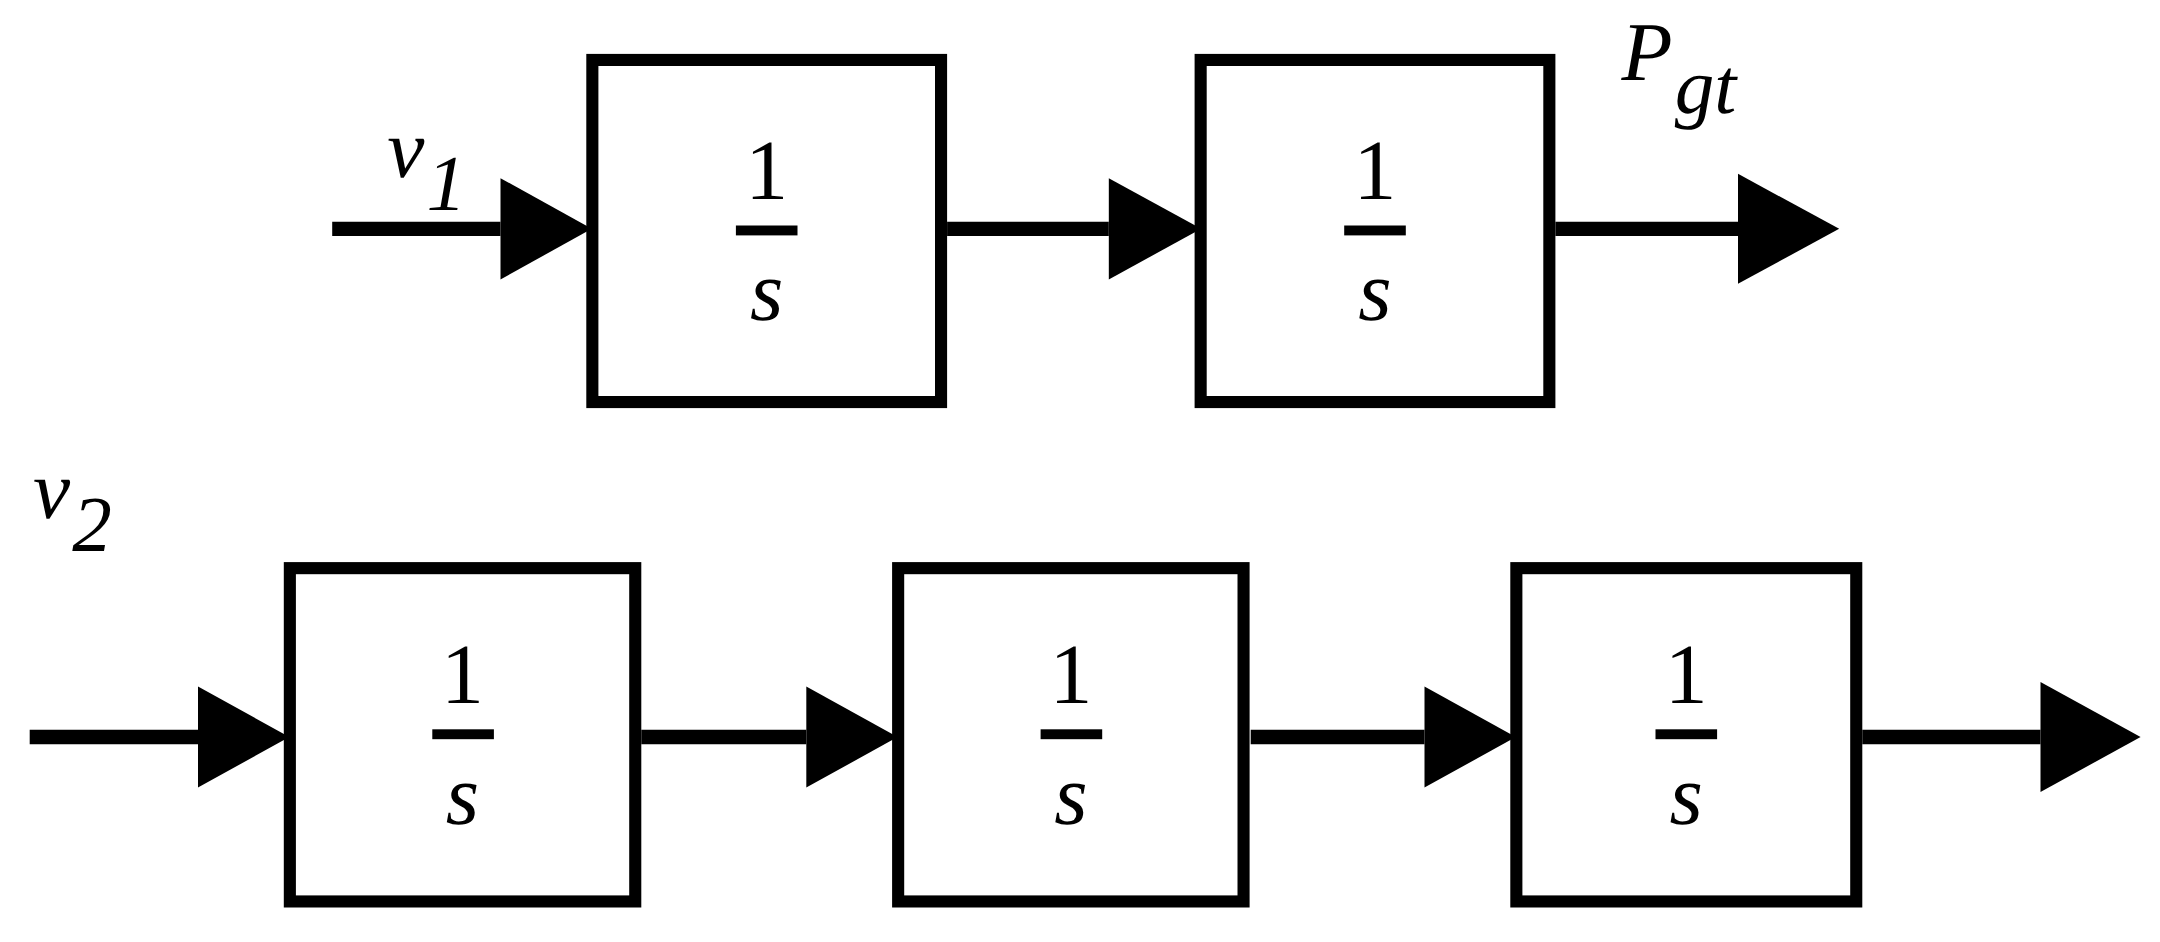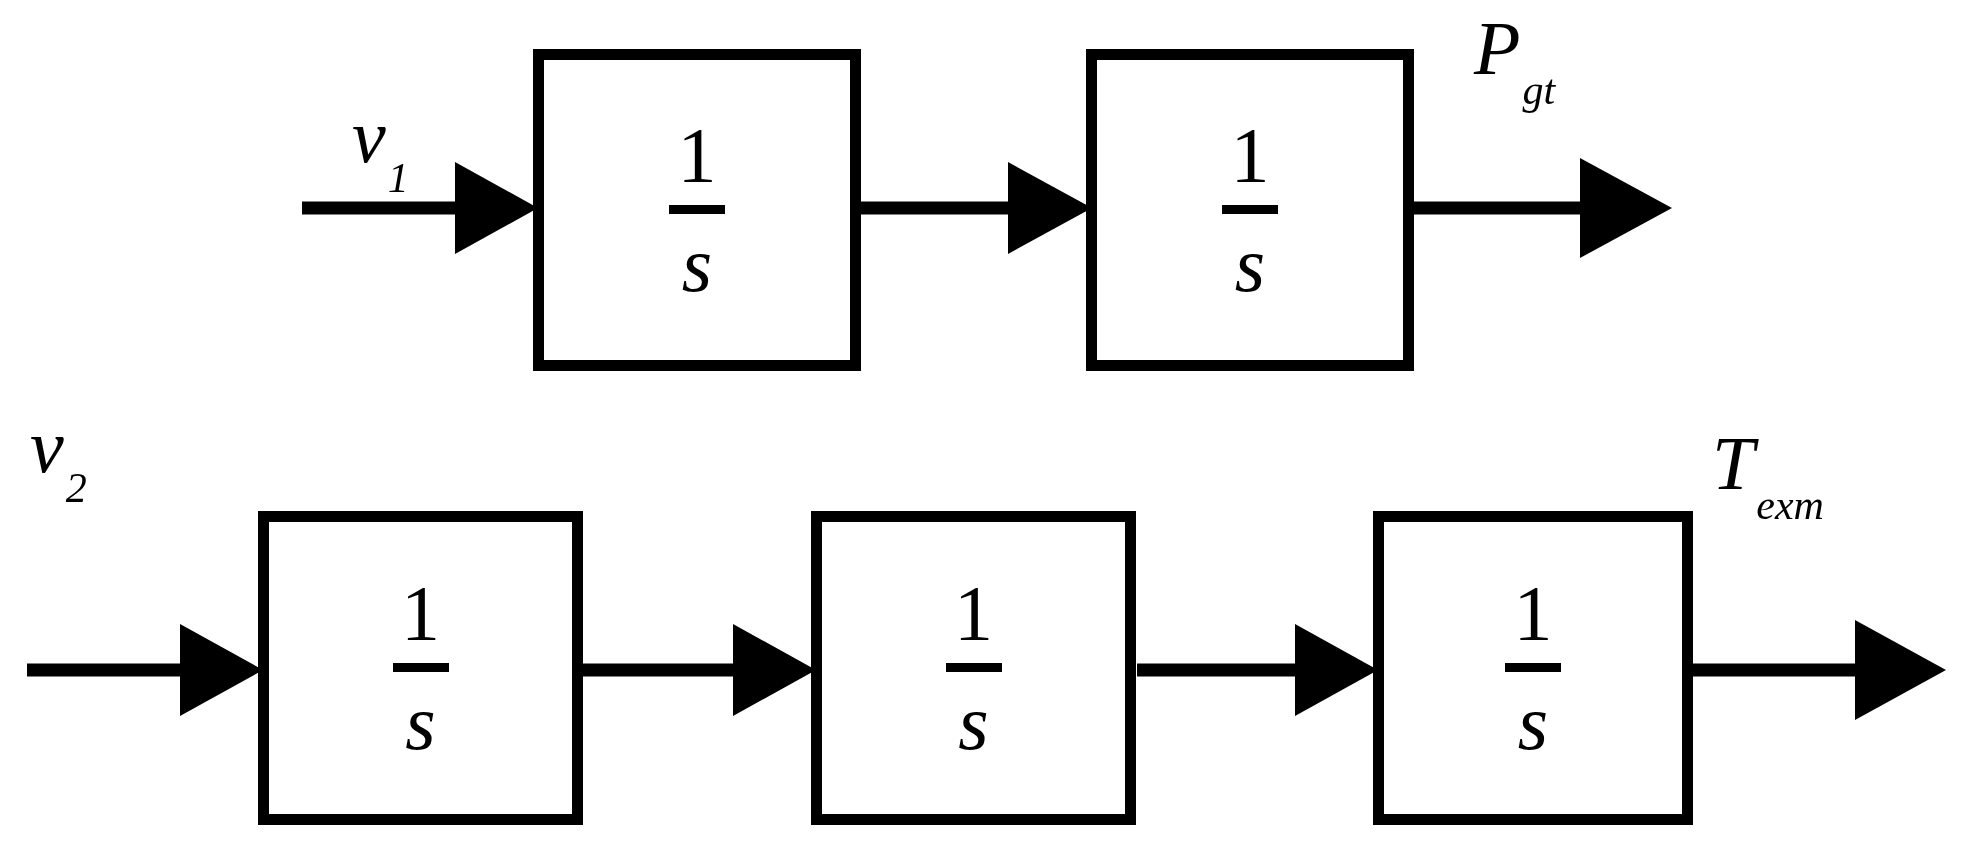--- a/index.html
+++ b/index.html
@@ -69,21 +69,21 @@
   .sig-label {
     position: absolute;
     font-family: "Liberation Serif", "DejaVu Serif", serif;
     font-style: italic;
     font-size: 76px;
     color: #000000;
     white-space: nowrap;
     line-height: 1;
   }
   .sig-label .sub {
-    font-size: 42px;
+    font-size: 72px;
     vertical-align: sub;
     position: relative;
     top: 14px;
     left: 2px;
   }
 </style>
 </head>
 <body>
 
 <div id="diagram-root">
@@ -157,17 +157,14 @@
   </div>
 
   <div class="sig-label" style="left:1474px; top:10px;">
     <span>P</span><span class="sub">gt</span>
   </div>
 
   <div class="sig-label" style="left:30px; top:408px;">
     <span>v</span><span class="sub">2</span>
   </div>
 
-  <div class="sig-label" style="left:1712px; top:425px;">
-    <span>T</span><span class="sub">exm</span>
-  </div>
 
 </div>
 
 </body></html>

